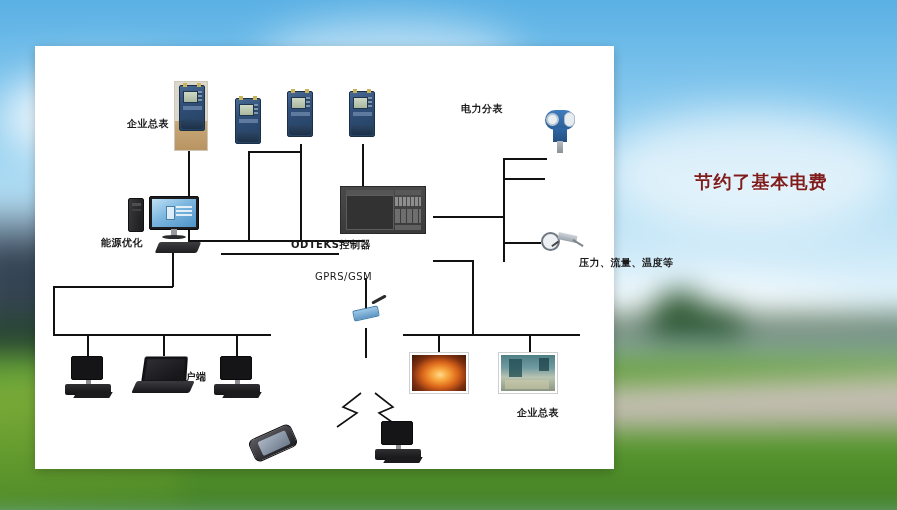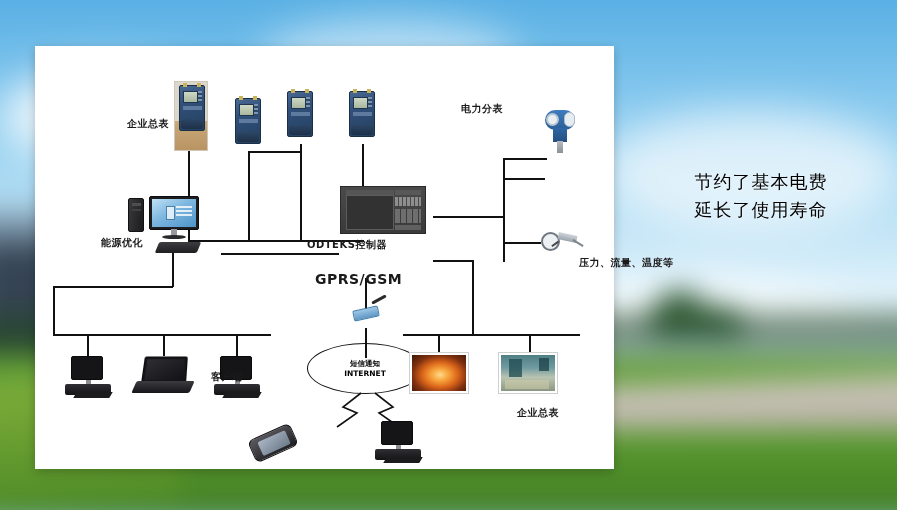--- a/index.html
+++ b/index.html
@@ -82,21 +82,21 @@
 
   .lbl {
     position: absolute;
     color: #1a1a1a;
     font-family: "DejaVu Sans", "Liberation Sans", sans-serif;
     white-space: nowrap;
     line-height: 1;
     padding-left: 44px;
   }
   .lbl-cn { font-size: 10px; font-weight: 700; letter-spacing: .5px; }
-  .lbl-en { font-size: 14px;  font-weight: 700; letter-spacing: .5px; }
+  .lbl-en { font-size: 10px;  font-weight: 400; letter-spacing: .5px; }
   .lbl-net { font-size: 7.5px; font-weight: 700; text-align:center; line-height:1.25; }
 
   
   .dev { position: absolute; }
 
   
   .meter { width: 26px; height: 46px; border-radius: 2px;
     background: linear-gradient(160deg,#4a6a92 0%,#31507a 35%,#24405f 100%);
     border: 1px solid #1b3047; }
   .meter .screen { position:absolute; left:3px; top:5px; width:15px; height:12px;
@@ -248,21 +248,21 @@
 
   
   #copy { position: absolute; left: 625px; top: 138px; width: 272px;
     text-align: center; }
   #copy .headline {
     font-size: 27px; font-weight: 700; color: #1f5fe0;
     letter-spacing: 2px; line-height: 1.2;
     text-shadow: 0 1px 2px rgba(255,255,255,.55);
   }
   #copy .sub {
-    font-size: 18px; font-weight: 400; color: #000000;
+    font-size: 18px; font-weight: 700; color: #7f1d1d;
     letter-spacing: 1px; line-height: 1.55;
     text-shadow: 0 1px 2px rgba(255,255,255,.5);
   }
   #copy .sub.first { margin-top: 30px; }
 </style>
 </head>
 <body>
 
 <div id="stage">
 
@@ -378,21 +378,21 @@
       <div class="lbl lbl-cn" style="left:500px; top:212px;">压力、流量、温度等</div>
 
       <div class="dev controller" style="left:305px; top:140px;">
         <div class="titlebar"></div>
         <div class="panelbig"></div>
         <div class="kp-top"></div>
         <div class="kp-mid"></div>
         <div class="kp-bot"></div>
         <div class="kp-ft"></div>
       </div>
-      <div class="lbl lbl-cn" style="left:228px; top:194px;">ODTEKS控制器</div>
+      <div class="lbl lbl-cn" style="left:212px; top:194px;">ODTEKS控制器</div>
 
       <div class="dev tower" style="left:93px; top:152px;">
         <div class="slot"></div>
         <div class="slot2"></div>
       </div>
       <div class="dev mon" style="left:114px; top:150px;">
         <div class="scr">
           <div class="ico"></div>
           <div class="bars"></div>
         </div>
@@ -401,26 +401,20 @@
       </div>
       <div class="dev kbd" style="left:122px; top:196px;"></div>
       <div class="lbl lbl-cn" style="left:22px; top:192px;">能源优化</div>
 
       <div class="dev modem" style="left:318px; top:258px;">
         <div class="ant"></div>
         <div class="bdy"></div>
       </div>
       <div class="lbl lbl-en" style="left:236px; top:226px;">GPRS/GSM</div>
 
-      <div class="ellipse" style="left:272px; top:297px; width:116px; height:51px;">
-        <div class="lbl-net">
-          <div>短信通知</div>
-          <div>INTERNET</div>
-        </div>
-      </div>
 
       <svg style="position:absolute; left:228px; top:343px; width:190px; height:52px; overflow:visible;">
         <polyline points="98,4 80,18 94,24 74,38" fill="none" stroke="#111" stroke-width="1.6"></polyline>
         <polyline points="112,4 130,18 116,24 136,38" fill="none" stroke="#111" stroke-width="1.6"></polyline>
       </svg>
 
       <div class="dev phone" style="left:215px; top:385px;">
         <div class="ps"></div>
       </div>
 
@@ -442,31 +436,30 @@
             <div class="gl"></div>
           </div>
         <div class="base"></div>
       </div>
       <div class="dev cpc" style="left:179px; top:310px;">
         <div class="sc"></div>
         <div class="st"></div>
         <div class="bx"></div>
         <div class="kb"></div>
       </div>
-      <div class="lbl lbl-cn" style="left:96px; top:322px; top:326px;margin-left:36px;">客户端</div>
+      <div class="lbl lbl-cn" style="left:96px; top:322px; top:326px;">客户端</div>
 
       <div class="dev photo ph-furnace" style="left:375px; top:307px; width:58px; height:40px;"></div>
       <div class="dev photo ph-plant" style="left:464px; top:307px; width:58px; height:40px;">
         <div class="p1"></div>
         <div class="p2"></div>
         <div class="p3"></div>
       </div>
       <div class="lbl lbl-cn" style="left:438px; top:362px;">企业总表</div>
 
     </div>
   </div>
 
   <div id="copy">
     <div class="sub first">节约了基本电费</div>
-    <div class="sub">延长了使用寿命</div>
   </div>
 
 </div>
 
 </body></html>

